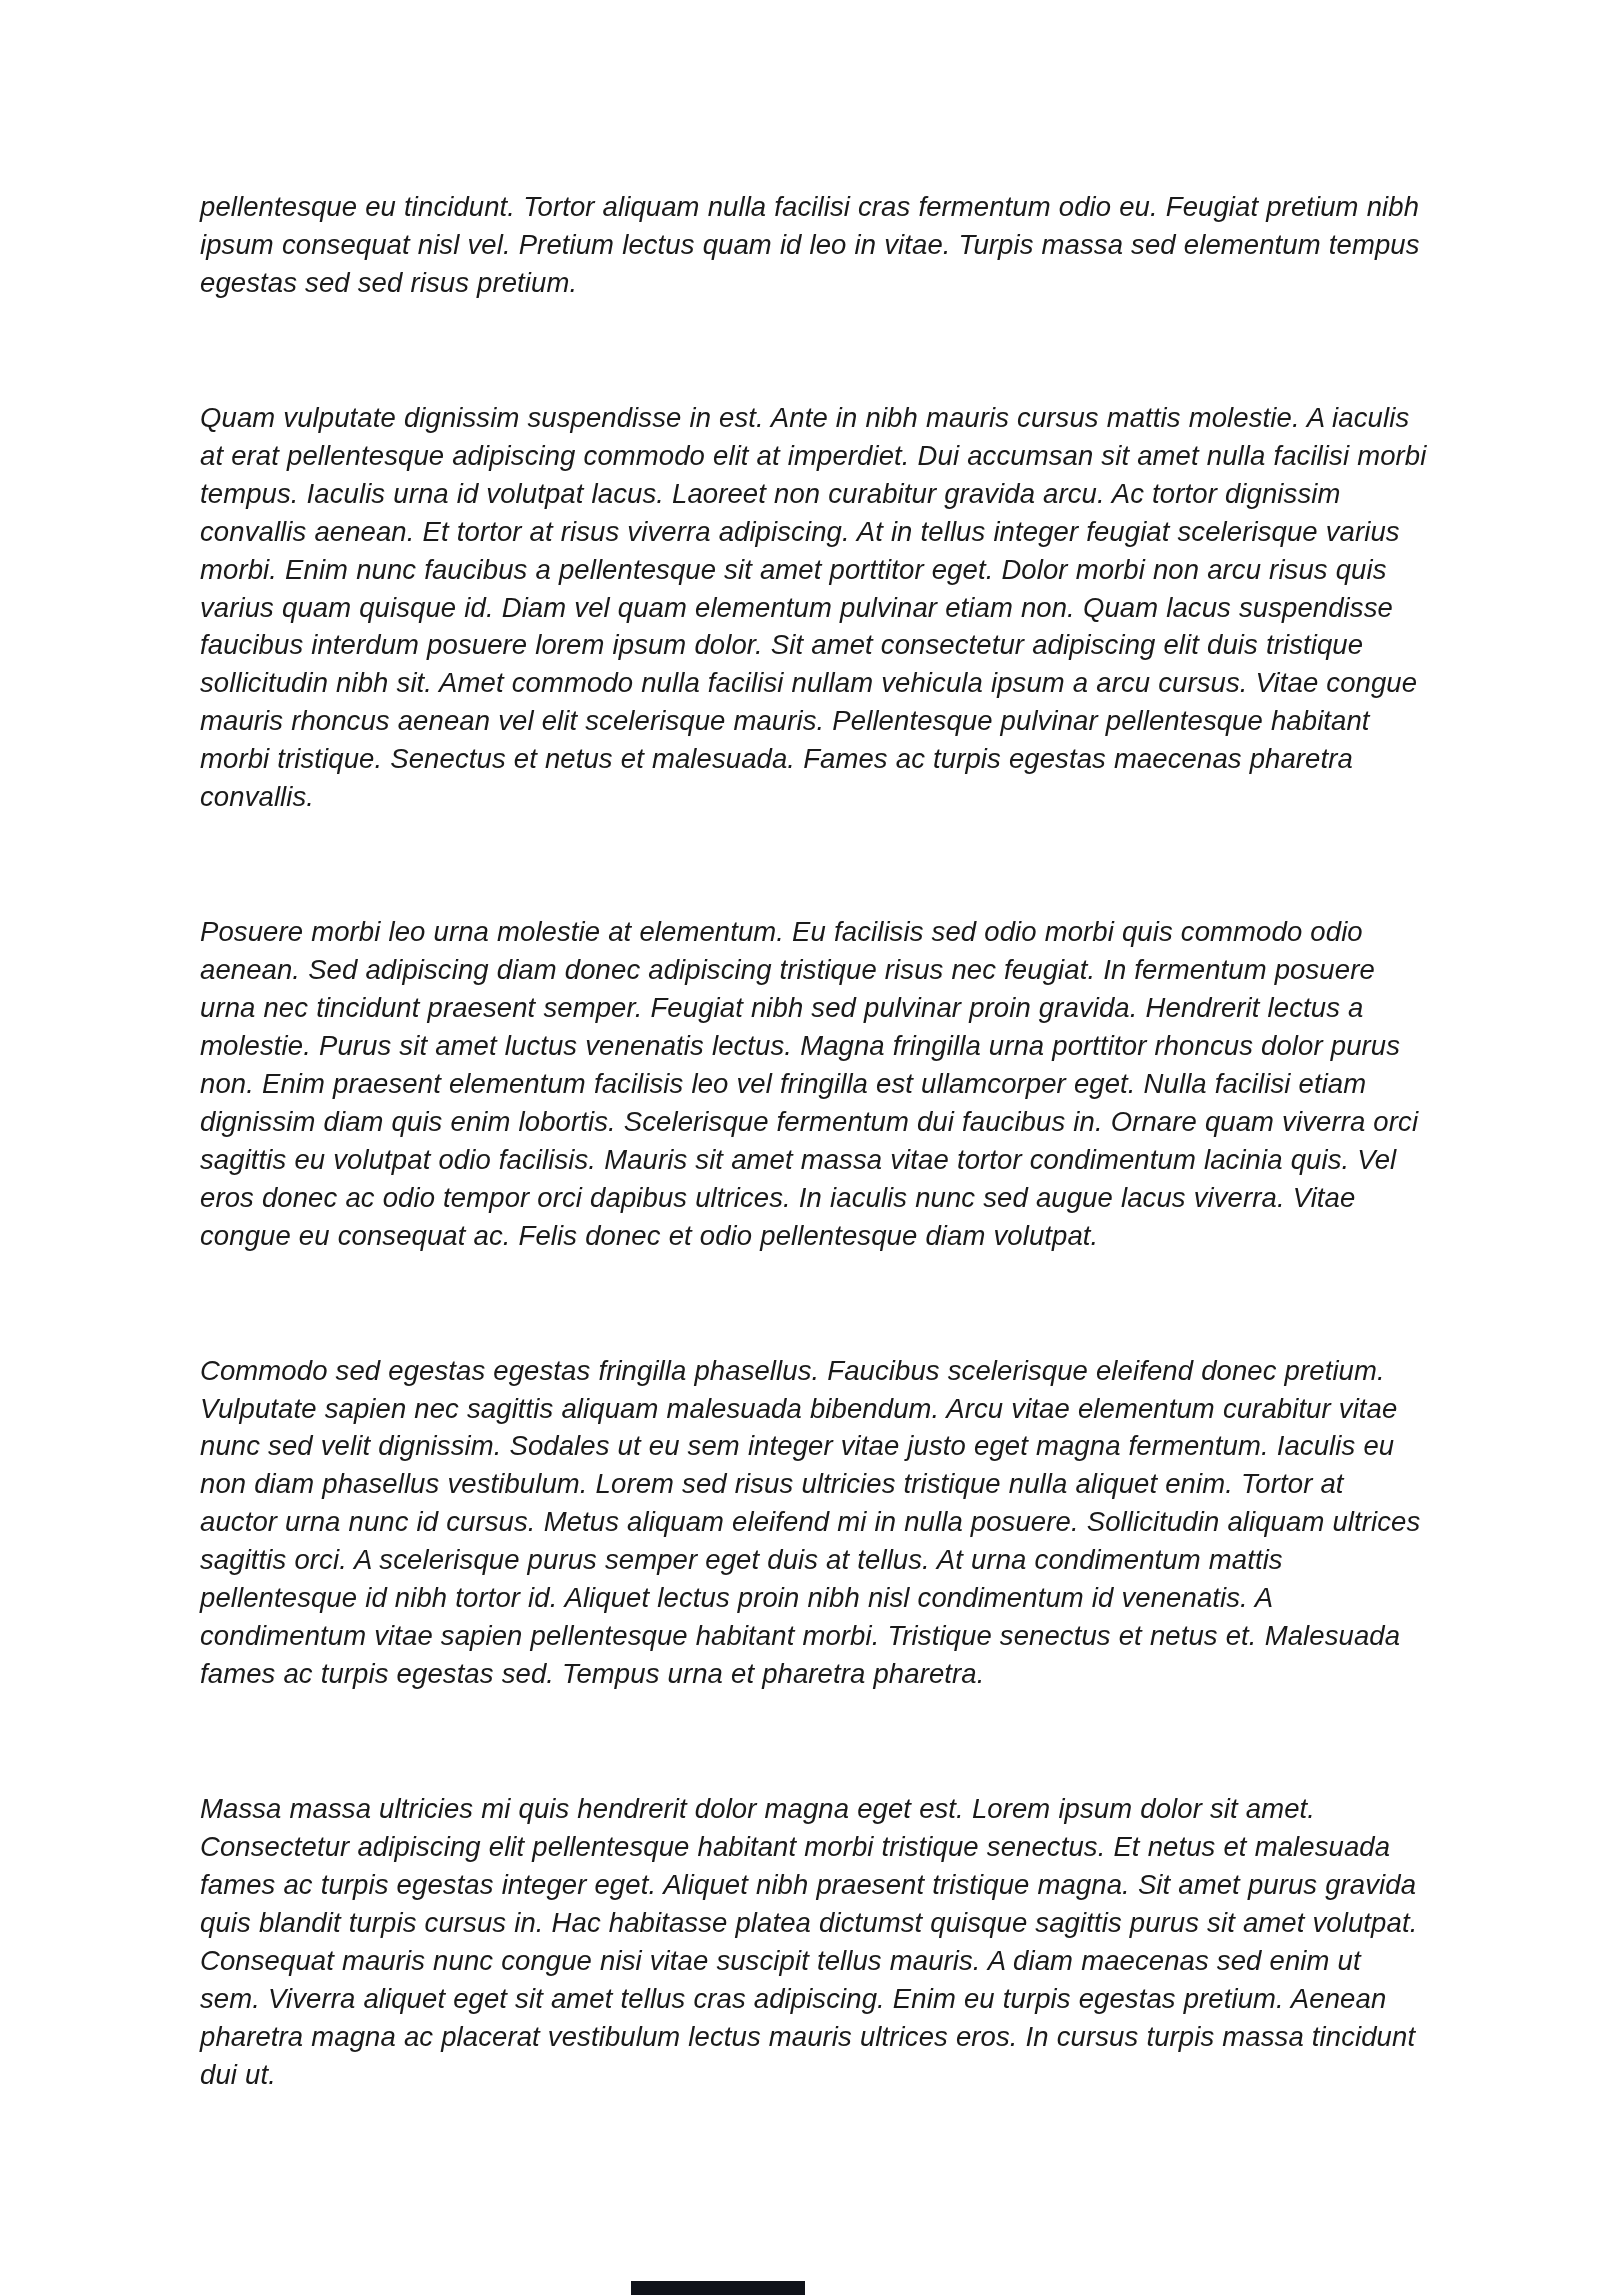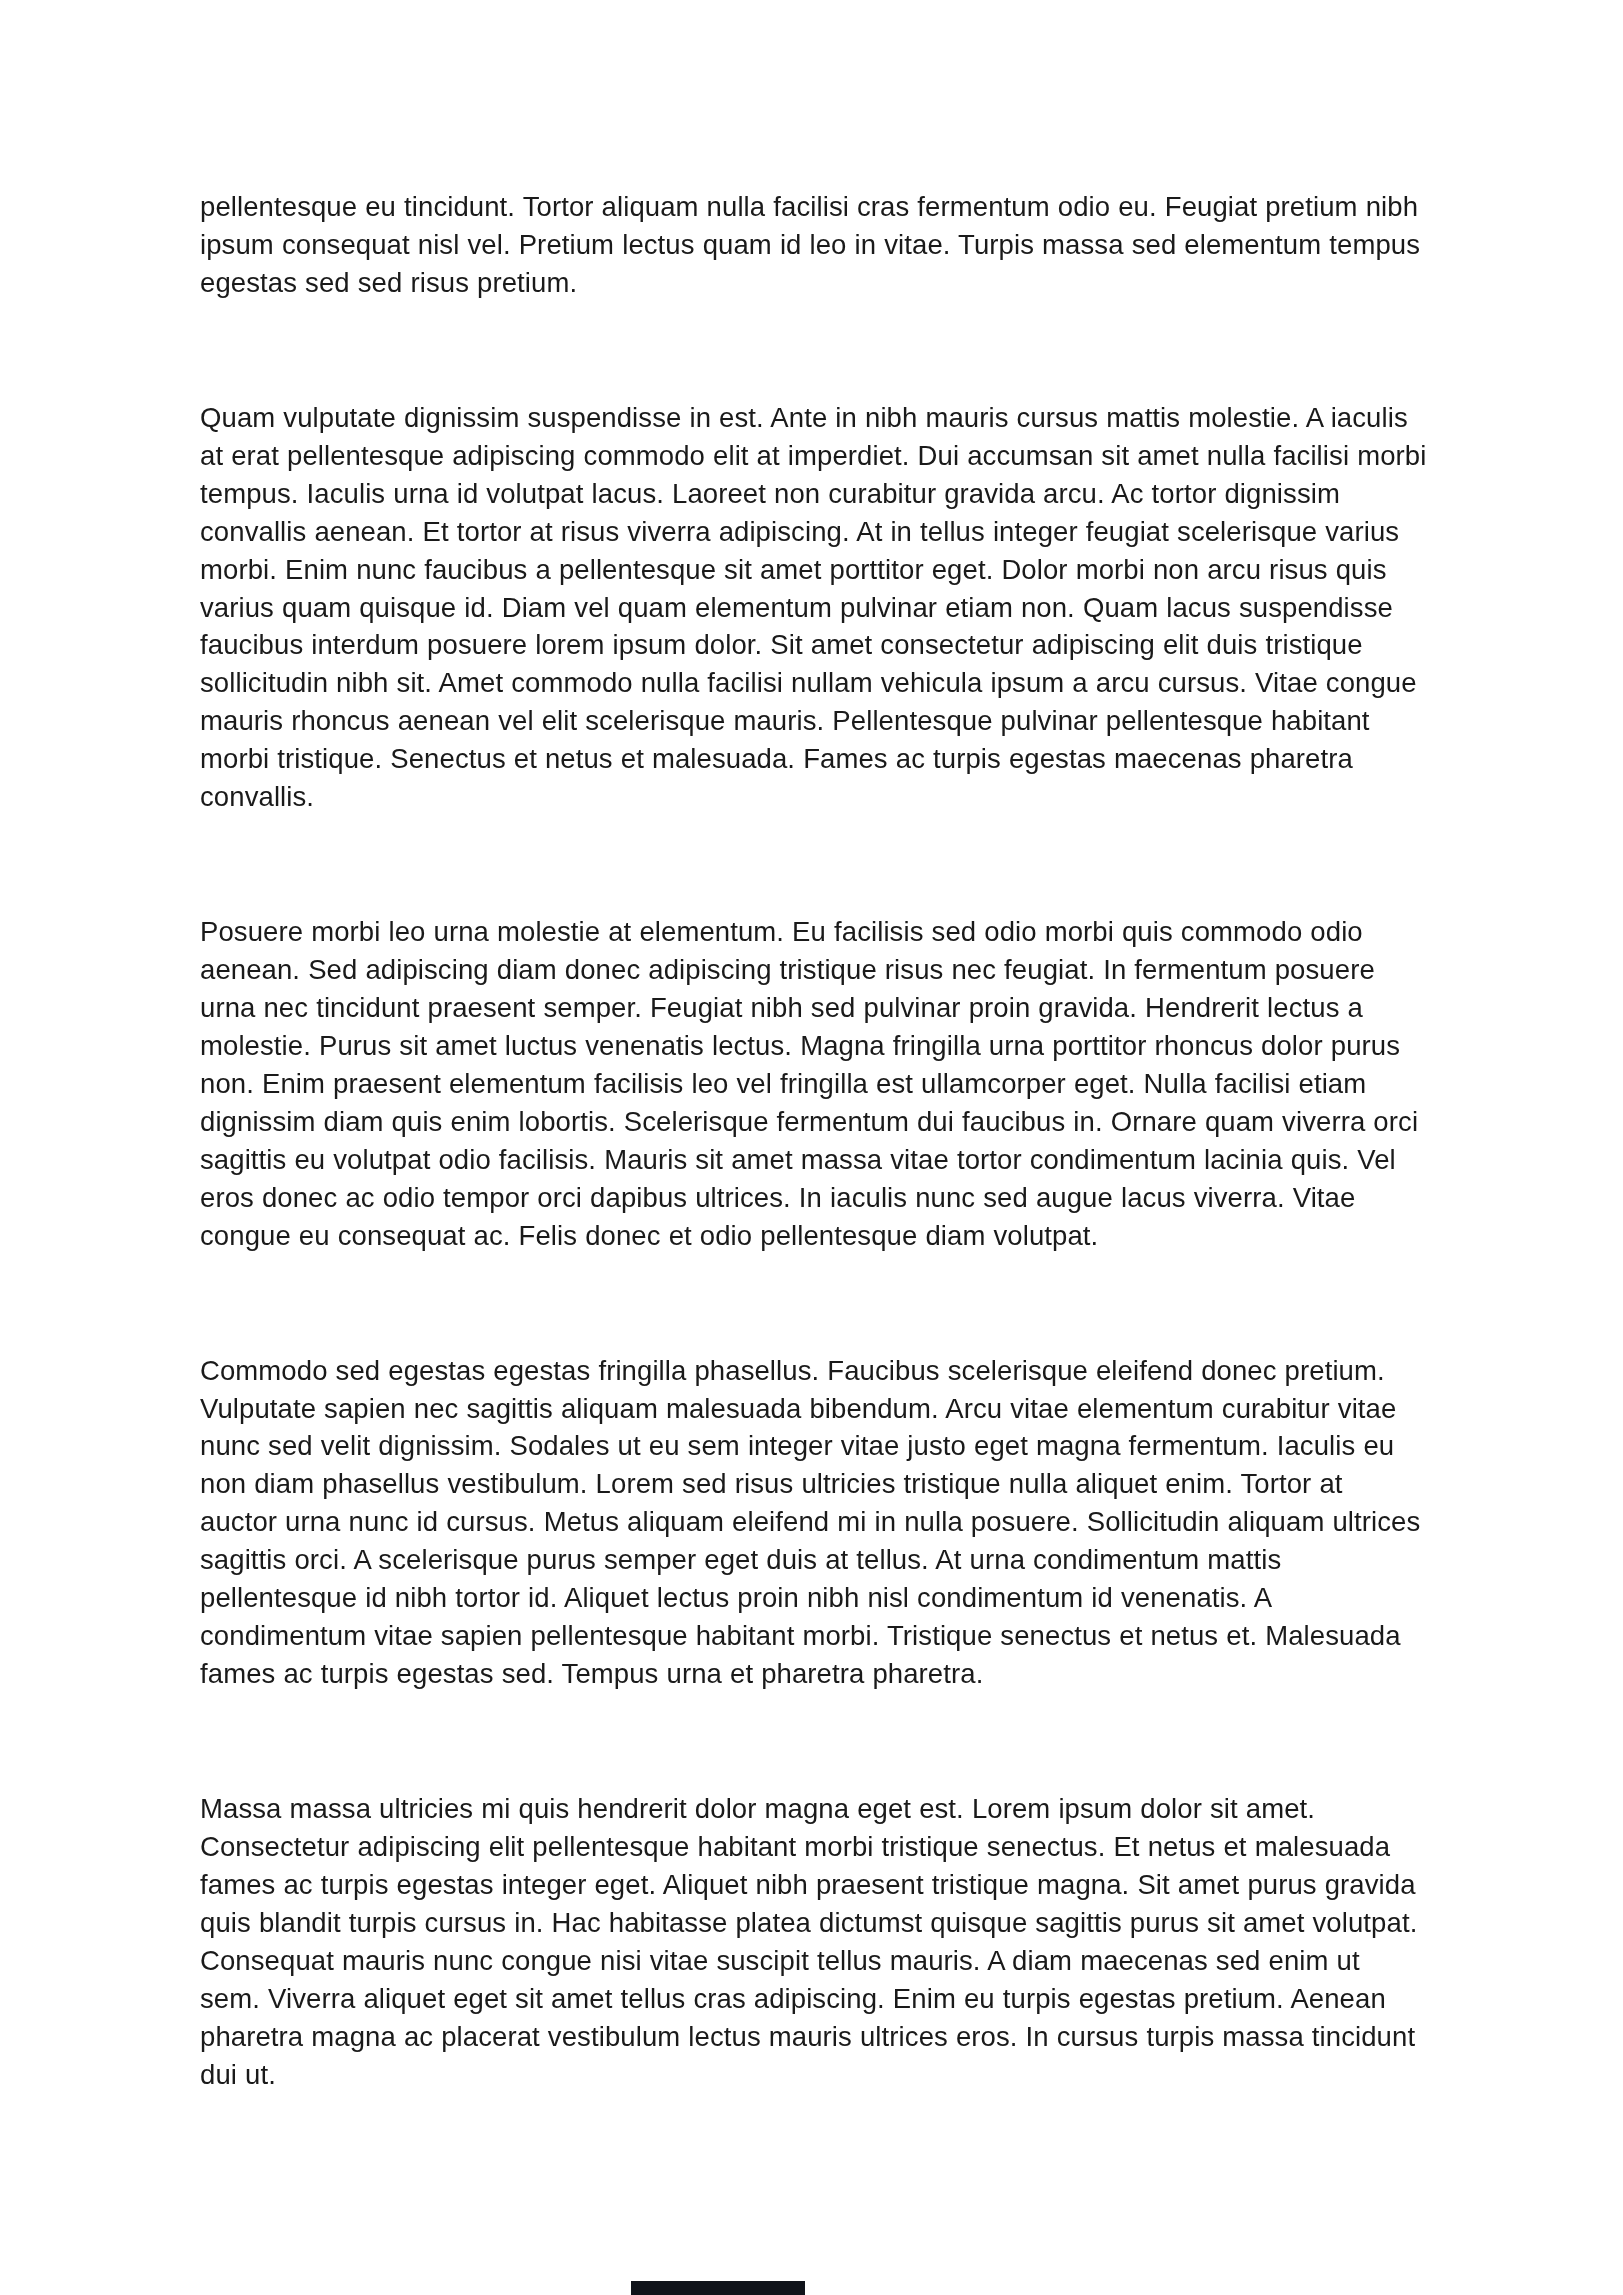--- a/index.html
+++ b/index.html
@@ -7,20 +7,21 @@
     padding: 0;
     background: #ffffff;
   }
   .page {
     position: relative;
     width: 1623px;
     height: 2295px;
     background: #ffffff;
     overflow: hidden;
     font-family: "Liberation Sans", sans-serif;
+    font-style: italic;
   }
   .text-column {
     position: absolute;
     left: 200px;
     top: 188px;
     width: 1227px;
   }
   .para {
     margin: 0 0 97px 0;
     font-size: 27.5px;

